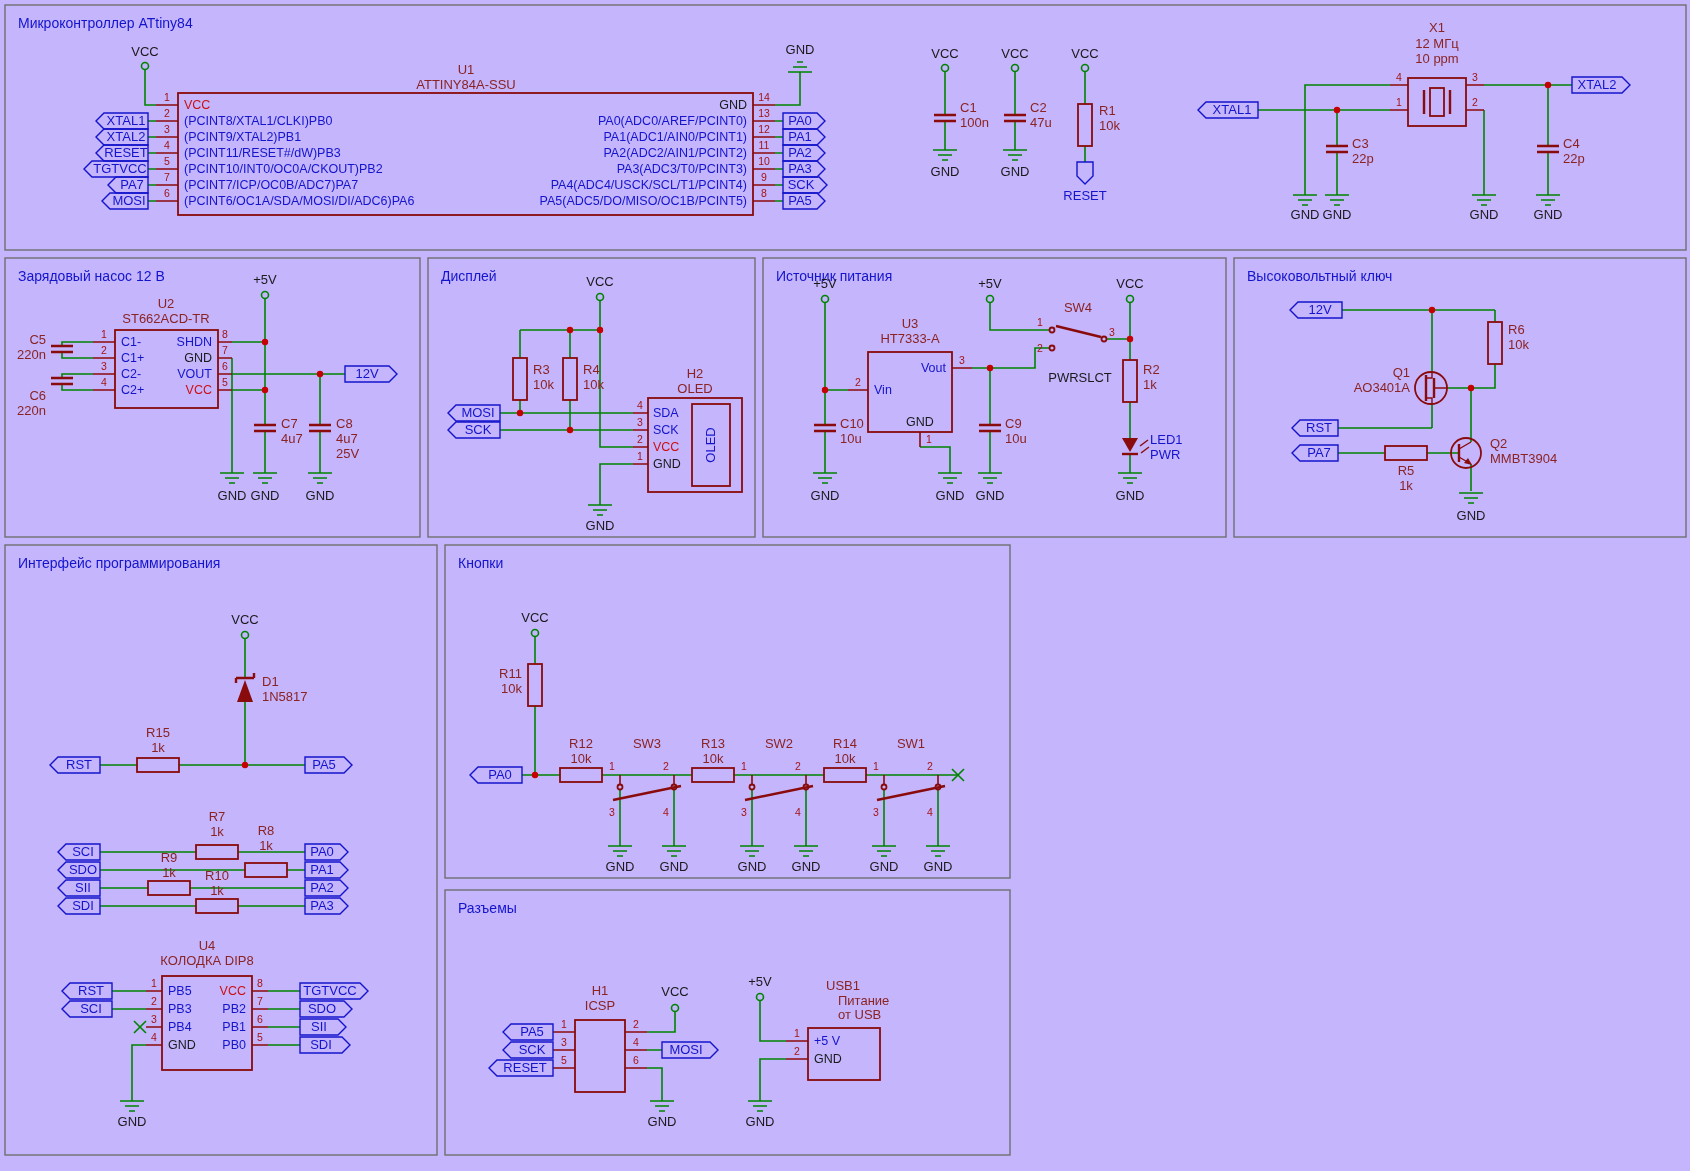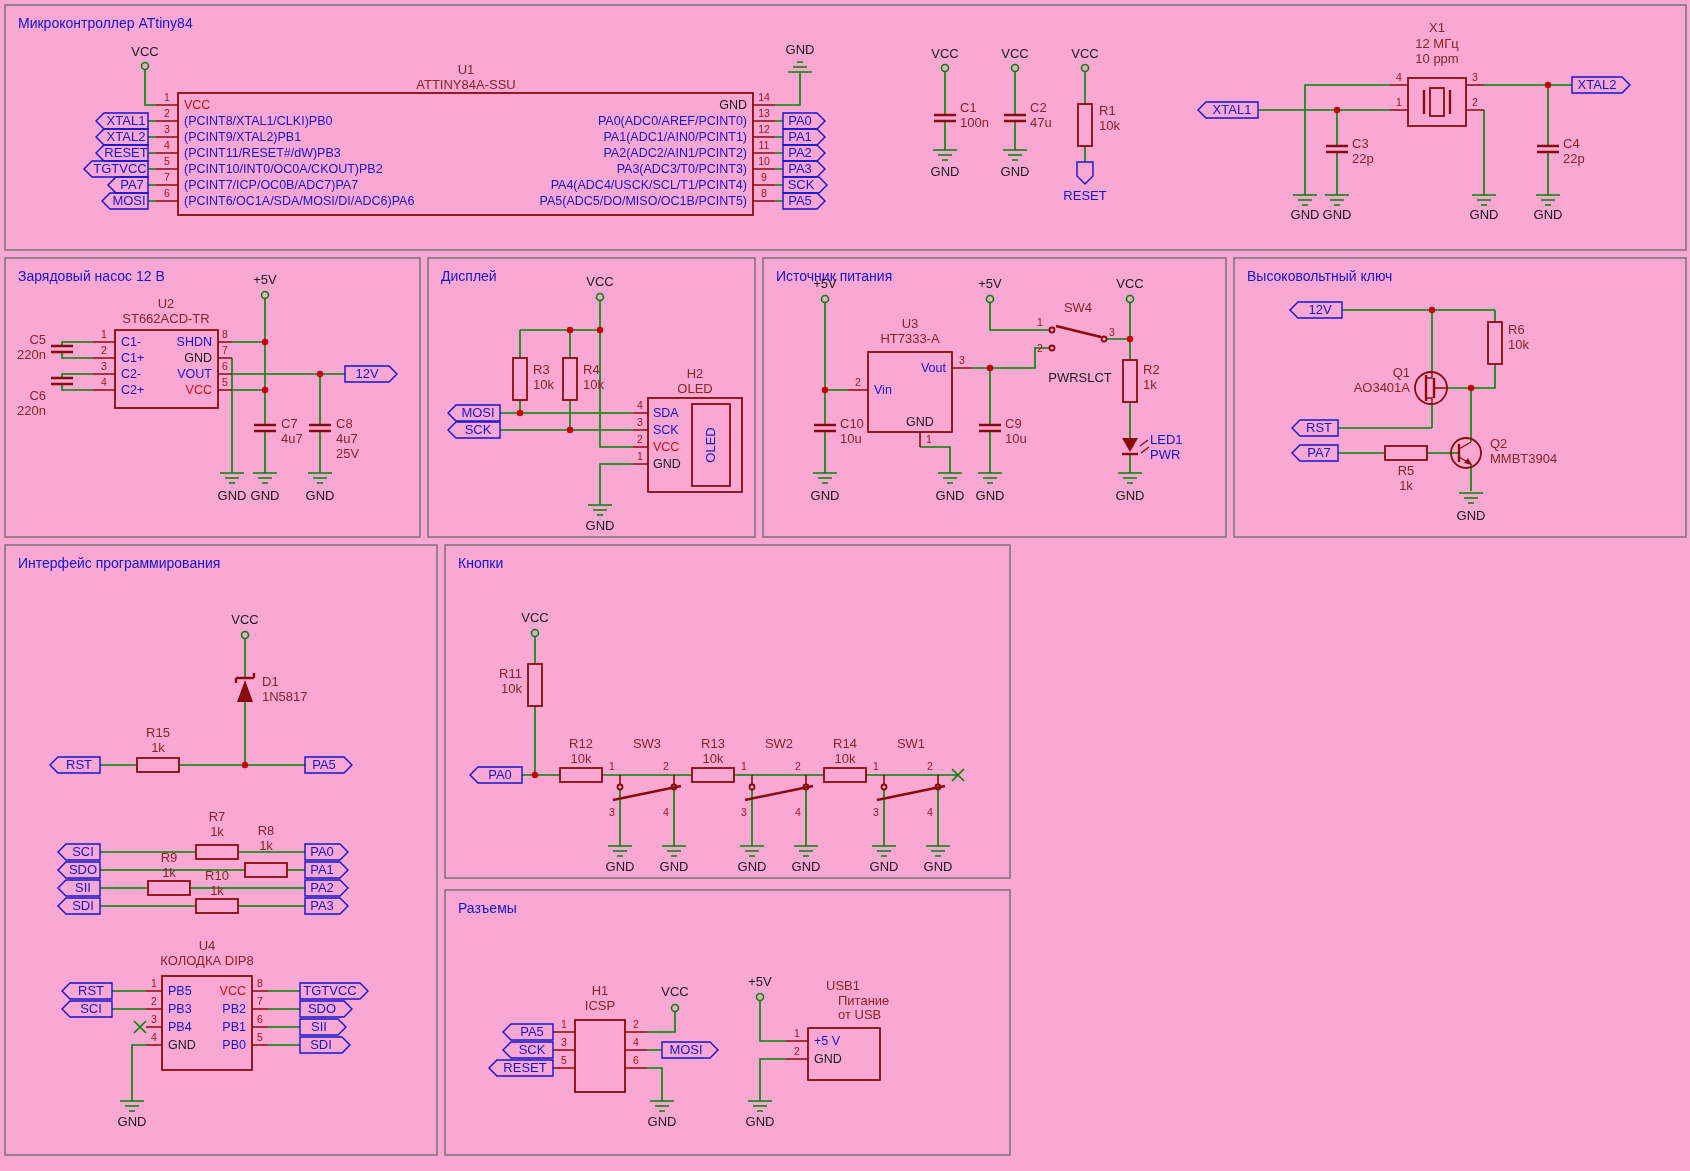--- a/index.html
+++ b/index.html
@@ -1,16 +1,16 @@
 <!DOCTYPE html>
 <html><head>
 <meta charset="utf-8">
 <style>
   html,body{margin:0;padding:0;background:#ffffff;}
-  #page{position:relative;width:1690px;height:1171px;background:#f9a8d4;}
+  #page{position:relative;width:1690px;height:1171px;background:#c4b5fd;}
   svg text{font-family:"Liberation Sans",sans-serif;font-size:13px;}
   .tt{fill:#1414cc;font-size:14px;}
   .tb{fill:#1414cc;}
   .tm{fill:#8b2323;}
   .tk{fill:#1a1a1a;}
   .tr{fill:#cc1111;}
   .pn{fill:#a31515;font-size:10.5px;}
   .nm{font-size:12.5px;}
   .mid{text-anchor:middle;}
   .end{text-anchor:end;}

